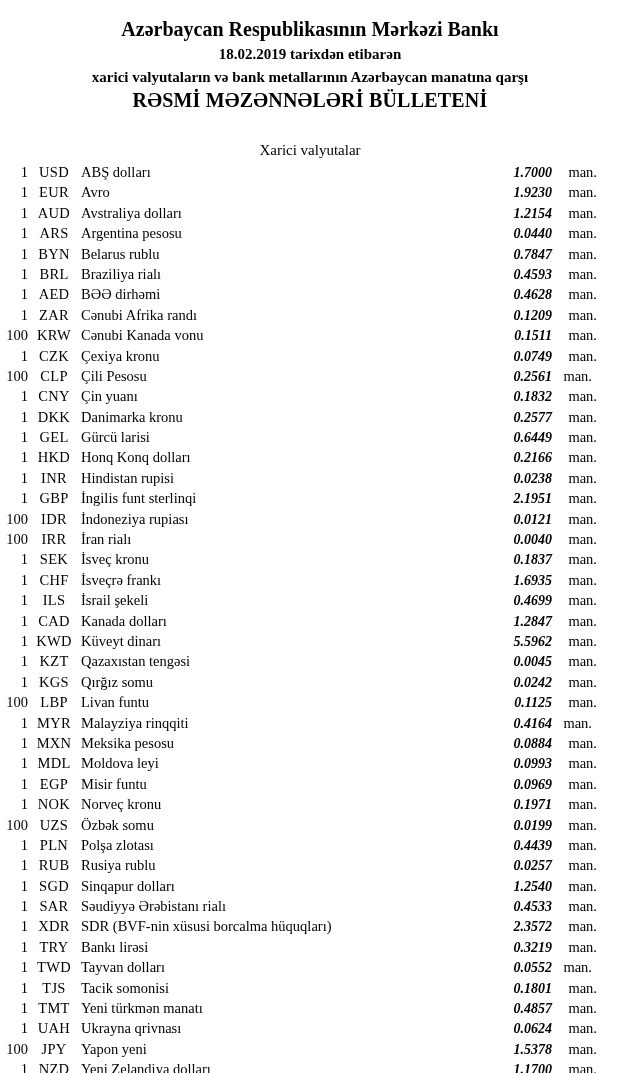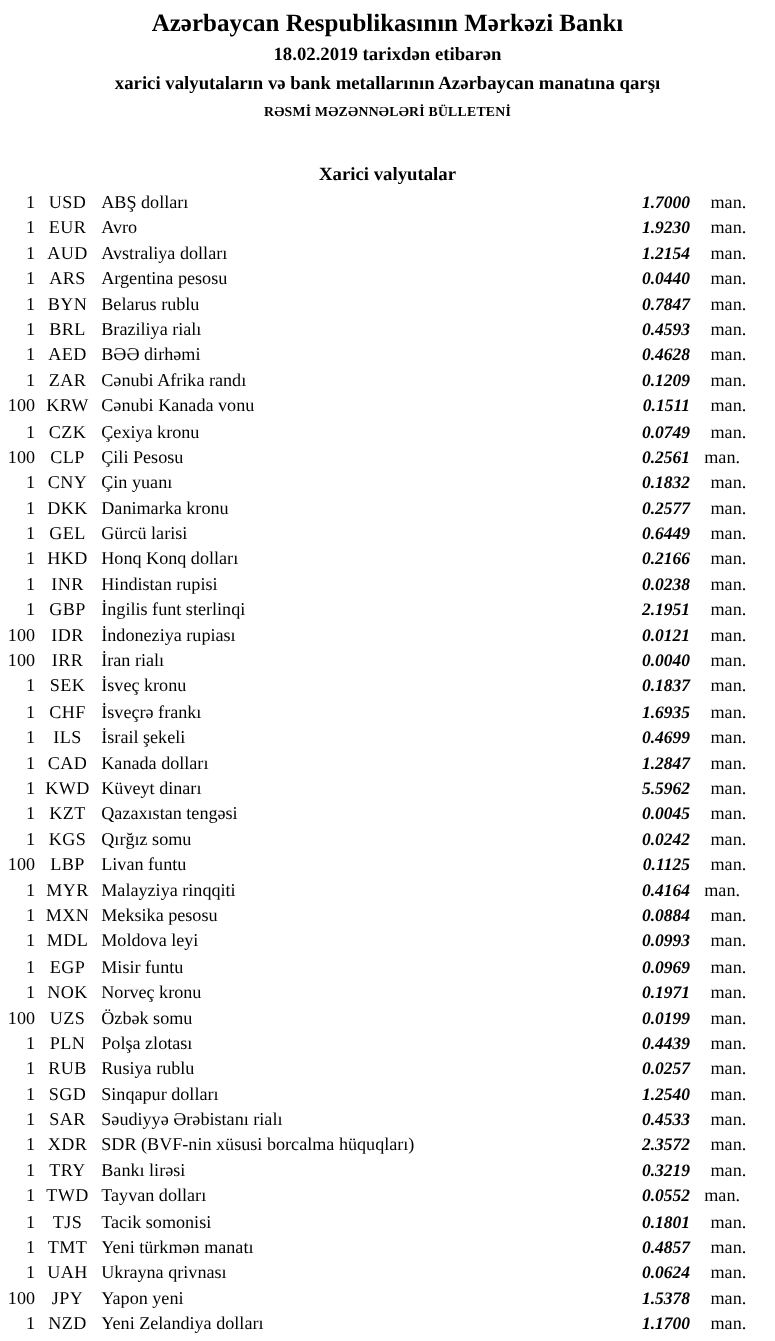--- a/index.html
+++ b/index.html
@@ -10,41 +10,41 @@
   body {
     width: 620px;
     height: 1073px;
     overflow: hidden;
     color: #000000;
     font-family: "Liberation Serif", "DejaVu Serif", serif;
   }
   .page {
     width: 620px;
     height: 1073px;
-    padding-top: 5px;
+    padding-top: 15px;
     box-sizing: border-box;
   }
   .doc-header { text-align: center; }
   .doc-title {
     font-size: 20px;
     line-height: 28px;
     font-weight: bold;
     margin: 0;
   }
   .doc-line {
     font-size: 15px;
     line-height: 23px;
     font-weight: bold;
   }
-  .doc-line.bulletin { font-size: 11px; letter-spacing: 0.2px; }
+  .doc-line.bulletin { font-size: 20px; letter-spacing: 0.2px; }
   .section-title {
     text-align: center;
     font-size: 15px;
     line-height: 20px;
-    font-weight: bold;
+    font-weight: normal;
     margin-top: 28px;
   }
   .rates {
     margin-top: 2px;
   }
   .row {
     display: flex;
     height: 20.4px;
     line-height: 20.4px;
     font-size: 14.5px;

